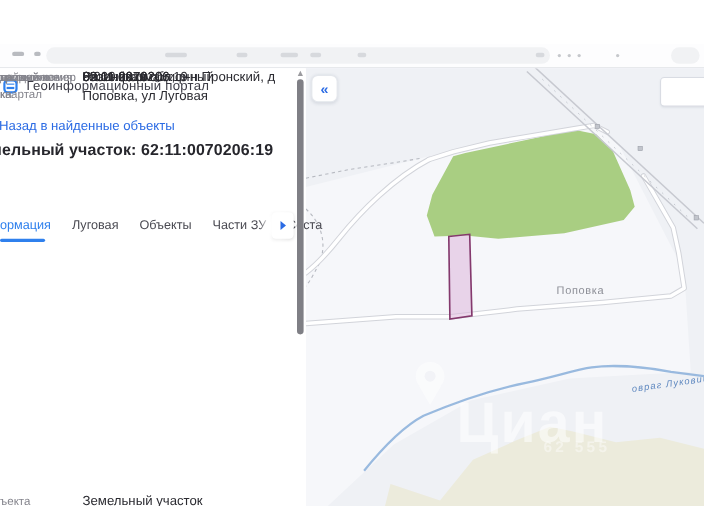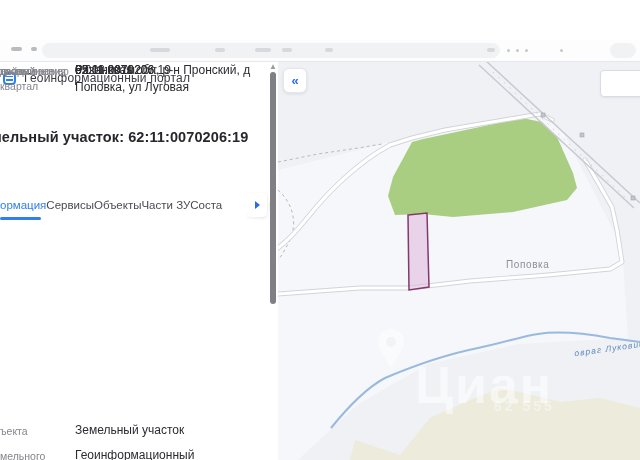--- a/index.html
+++ b/index.html
@@ -22,21 +22,21 @@
   
   .panel { position:absolute; left:0; top:62px; width:278px; height:398px; background:#fff; z-index:3; }
   .panel-header { position:absolute; left:3px; top:8px; height:16px; display:flex; align-items:center; }
   .logo { width:13px; height:13px; border:2px solid #2f80ed; border-radius:4px; position:relative; }
   .logo::before, .logo::after { content:""; position:absolute; left:1px; right:1px; height:1.5px; background:#2f80ed; }
   .logo::before { top:2px; } .logo::after { top:5.5px; }
   .panel-title { margin-left:8px; font-size:12px; color:#3c3c46; letter-spacing:.2px; }
   .back-link { position:absolute; left:-1px; top:45px; font-size:12px; color:#2b6be4; white-space:nowrap; cursor:pointer; }
   .heading { position:absolute; left:-9px; top:67px; font-size:14.5px; font-weight:600; color:#26262c; white-space:nowrap; letter-spacing:.1px; }
 
-  .tabs { position:absolute; left:0; top:135px; height:24px; display:flex; white-space:nowrap; }
+  .tabs { position:absolute; left:0; top:135px; height:24px; display:flex; gap:19px; white-space:nowrap; }
   .tab { font-size:11.5px; color:#4a4a52; padding-top:2px; cursor:pointer; }
   .tab.active { color:#2f80ed; }
   .tab-underline { position:absolute; left:0; top:155px; width:41px; height:3px; background:#2f80ed; border-radius:2px; }
   .tab-scroll-btn { position:absolute; left:247px; top:131px; width:20px; height:24px; background:#fff;
     border-radius:4px; box-shadow:-7px 0 7px rgba(255,255,255,.95), 0 1px 3px rgba(0,0,0,.12);
     display:flex; align-items:center; justify-content:center; cursor:pointer; z-index:2; }
   .tab-scroll-glyph { width:0; height:0; border-top:4px solid transparent; border-bottom:4px solid transparent; border-left:5px solid #2b6be4; }
   .tab-next-frag { position:absolute; left:269px; top:138px; font-size:11.5px; color:#4a4a52; }
 
   .info-row { position:absolute; left:0; width:270px; }
@@ -91,25 +91,26 @@
     <div class="chrome-dot" style="left:560px;"></div>
     <div class="right-pill"></div>
   </div>
 
   <div class="panel">
     <div class="panel-header">
       <div class="logo"></div>
       <div class="panel-title">Геоинформационный портал</div>
     </div>
 
+    <div class="back-link">Назад в найденные объекты</div>
     <div class="heading">мельный участок: 62:11:0070206:19</div>
 
     <div class="tabs">
       <div class="tab active">ормация</div>
-      <div class="tab">Сервисы</div>
+      <div class="tab">Луговая</div>
       <div class="tab">Объекты</div>
       <div class="tab">Части ЗУ</div>
       <div class="tab">Соста</div>
     </div>
     <div class="tab-underline"></div>
     <div class="tab-scroll-btn">
       <div class="tab-scroll-glyph"></div>
     </div>
     <div class="tab-next-frag">Г</div>
 

